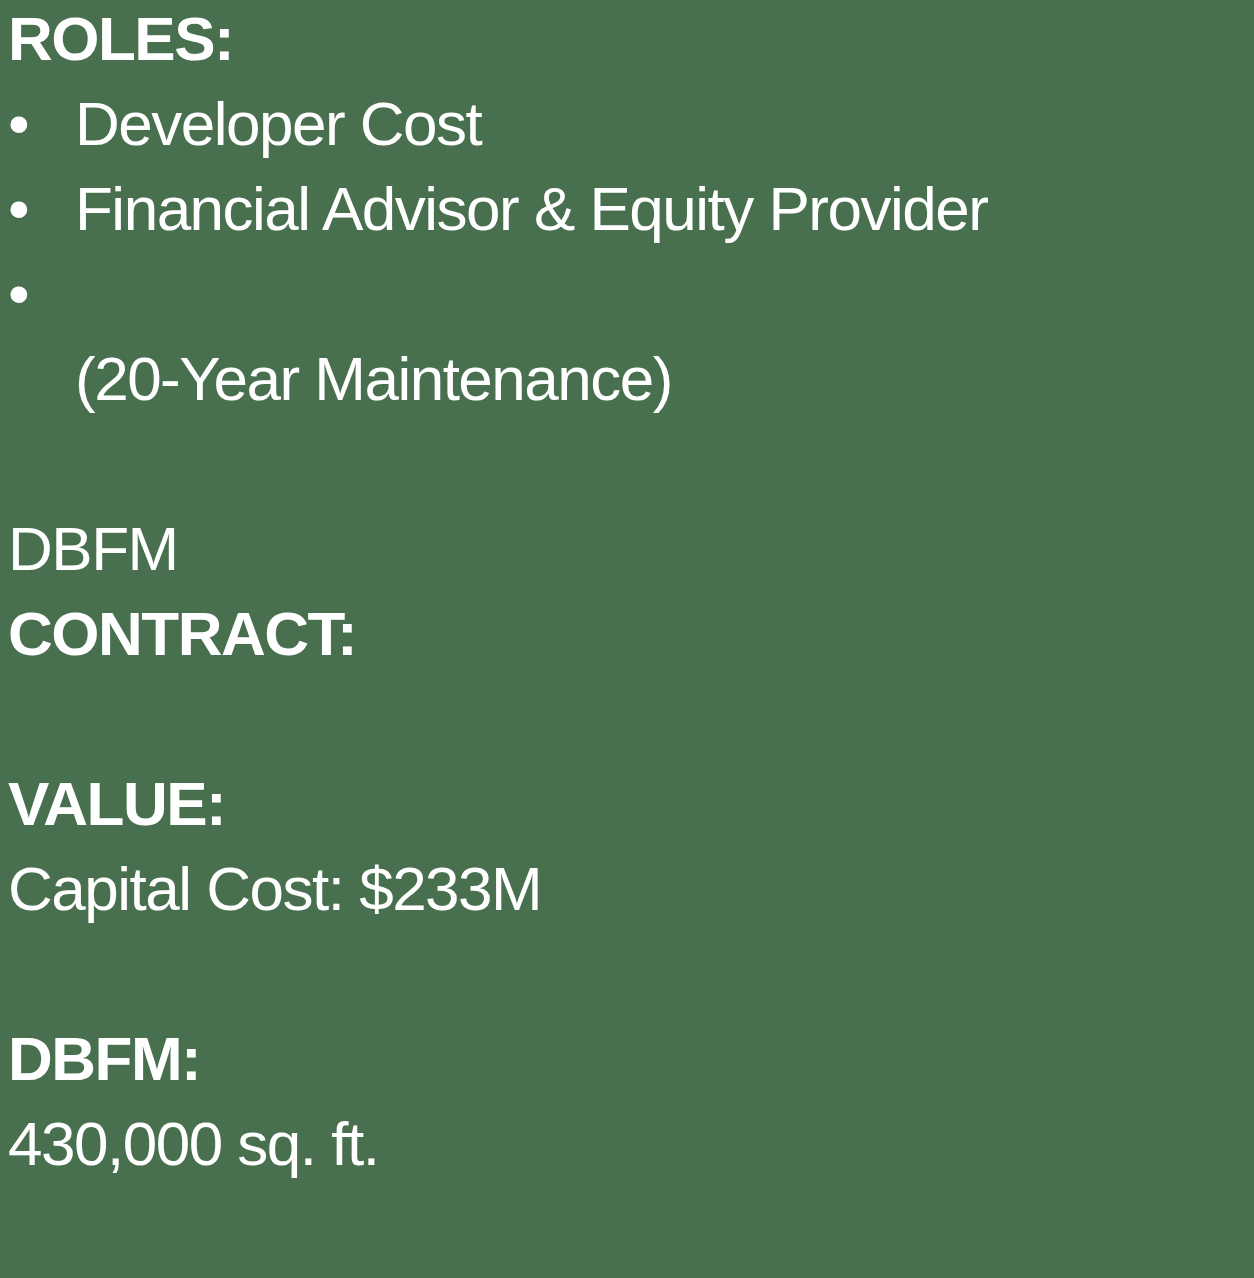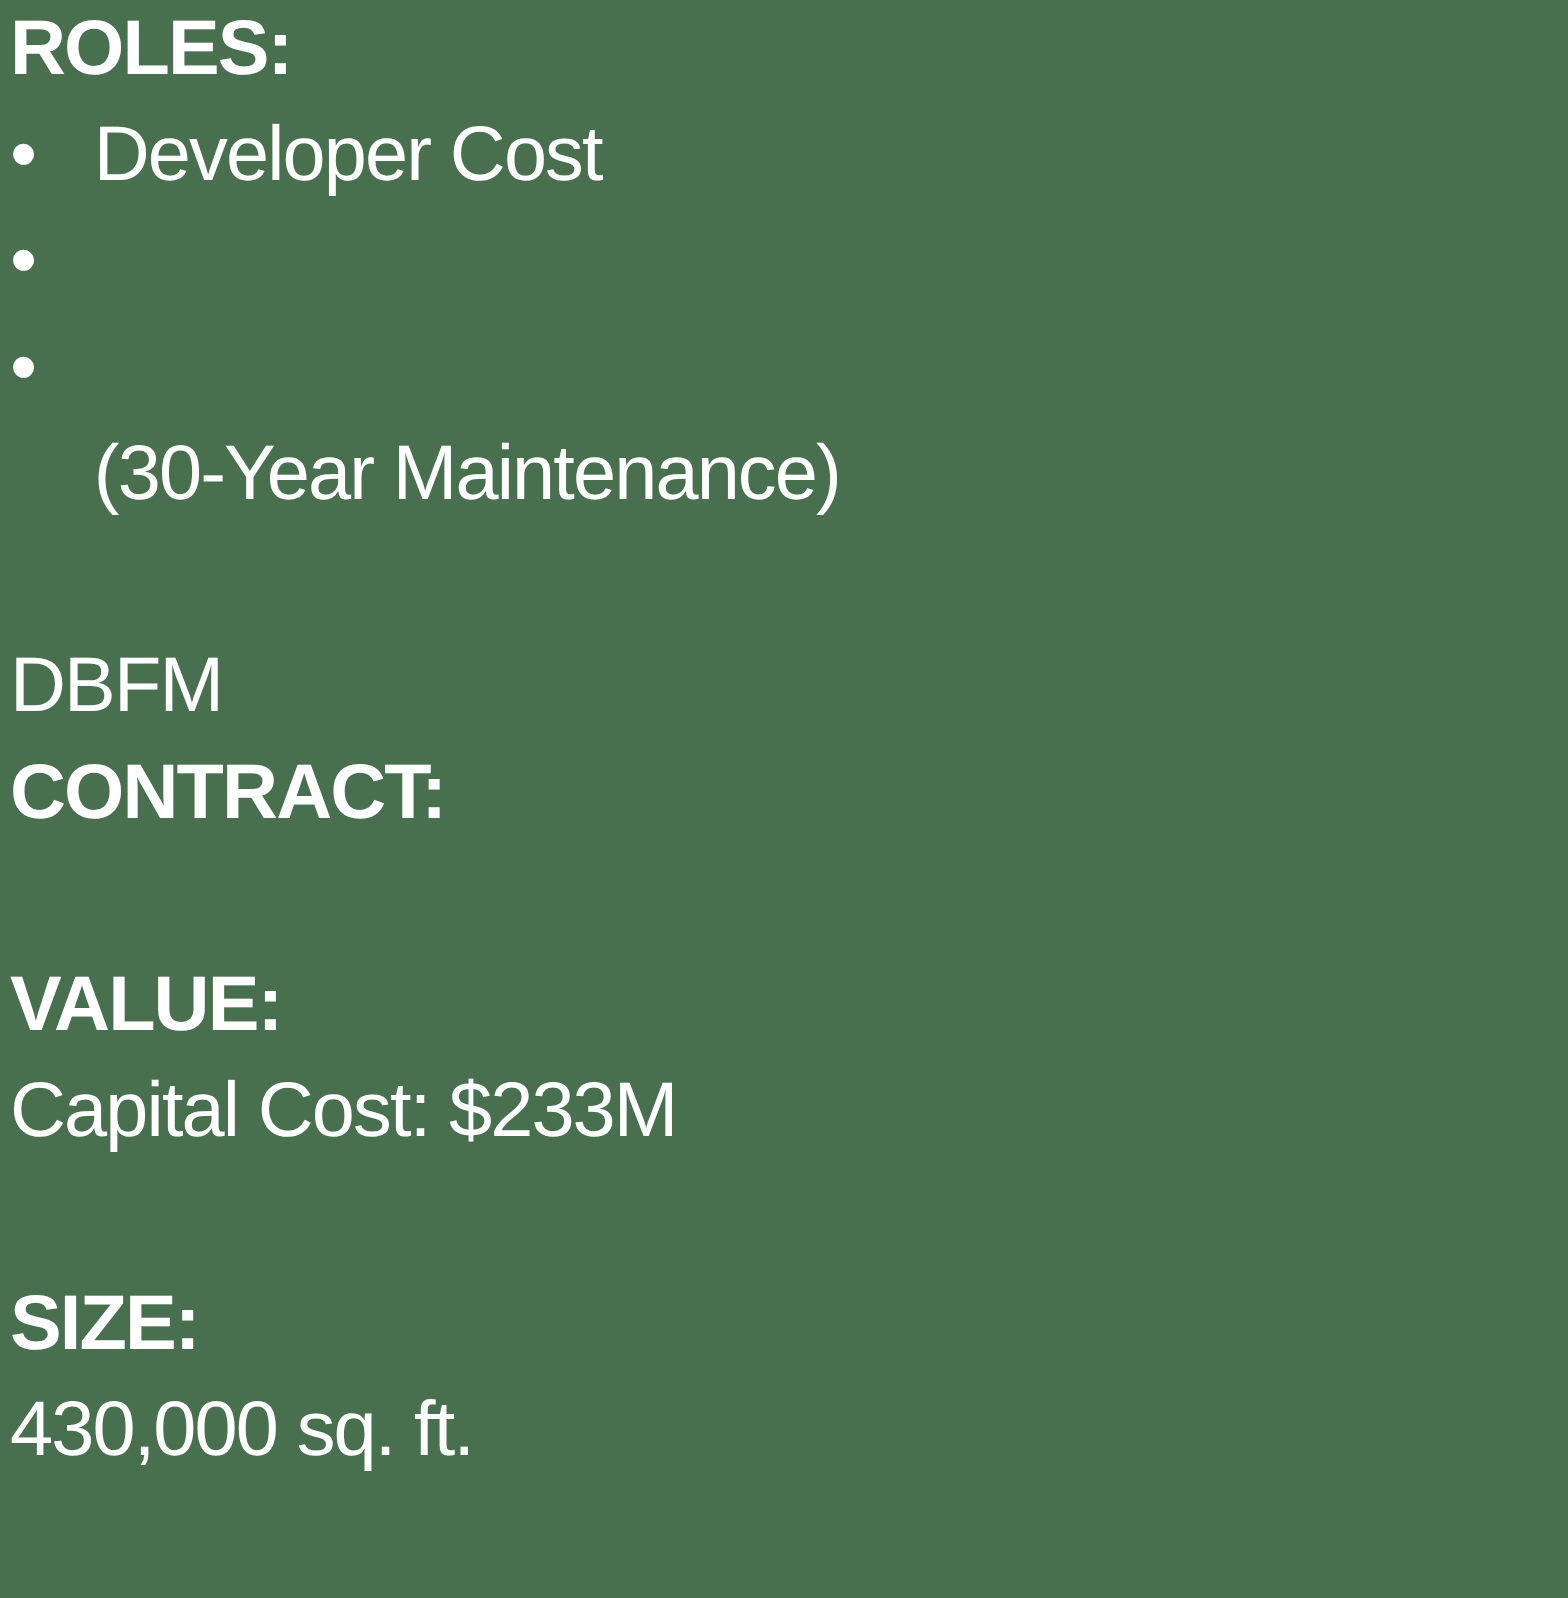--- a/index.html
+++ b/index.html
@@ -53,40 +53,41 @@
 
   <div class="line heading">ROLES:</div>
 
   <div class="bullet-line">
     <span class="bullet">•</span>
     <span>Developer Cost</span>
   </div>
 
   <div class="bullet-line">
     <span class="bullet">•</span>
+    <span>Financial Advisor &amp; Equity Provider</span>
   </div>
 
   <div class="bullet-line">
     <span class="bullet">•</span>
   </div>
 
-  <div class="line indent">(30-Year Maintenance)</div>
+  <div class="line indent">(20-Year Maintenance)</div>
 
   <div class="blank-line"></div>
 
   <div class="line">DBFM</div>
 
   <div class="line heading">CONTRACT:</div>
 
   <div class="blank-line"></div>
 
   <div class="line heading">VALUE:</div>
 
   <div class="line">Capital Cost: $233M</div>
 
 
   <div class="blank-line"></div>
 
-  <div class="line heading">SIZE:</div>
+  <div class="line heading">DBFM:</div>
 
   <div class="line">430,000 sq. ft.</div>
 
 </div>
 
 </body></html>

